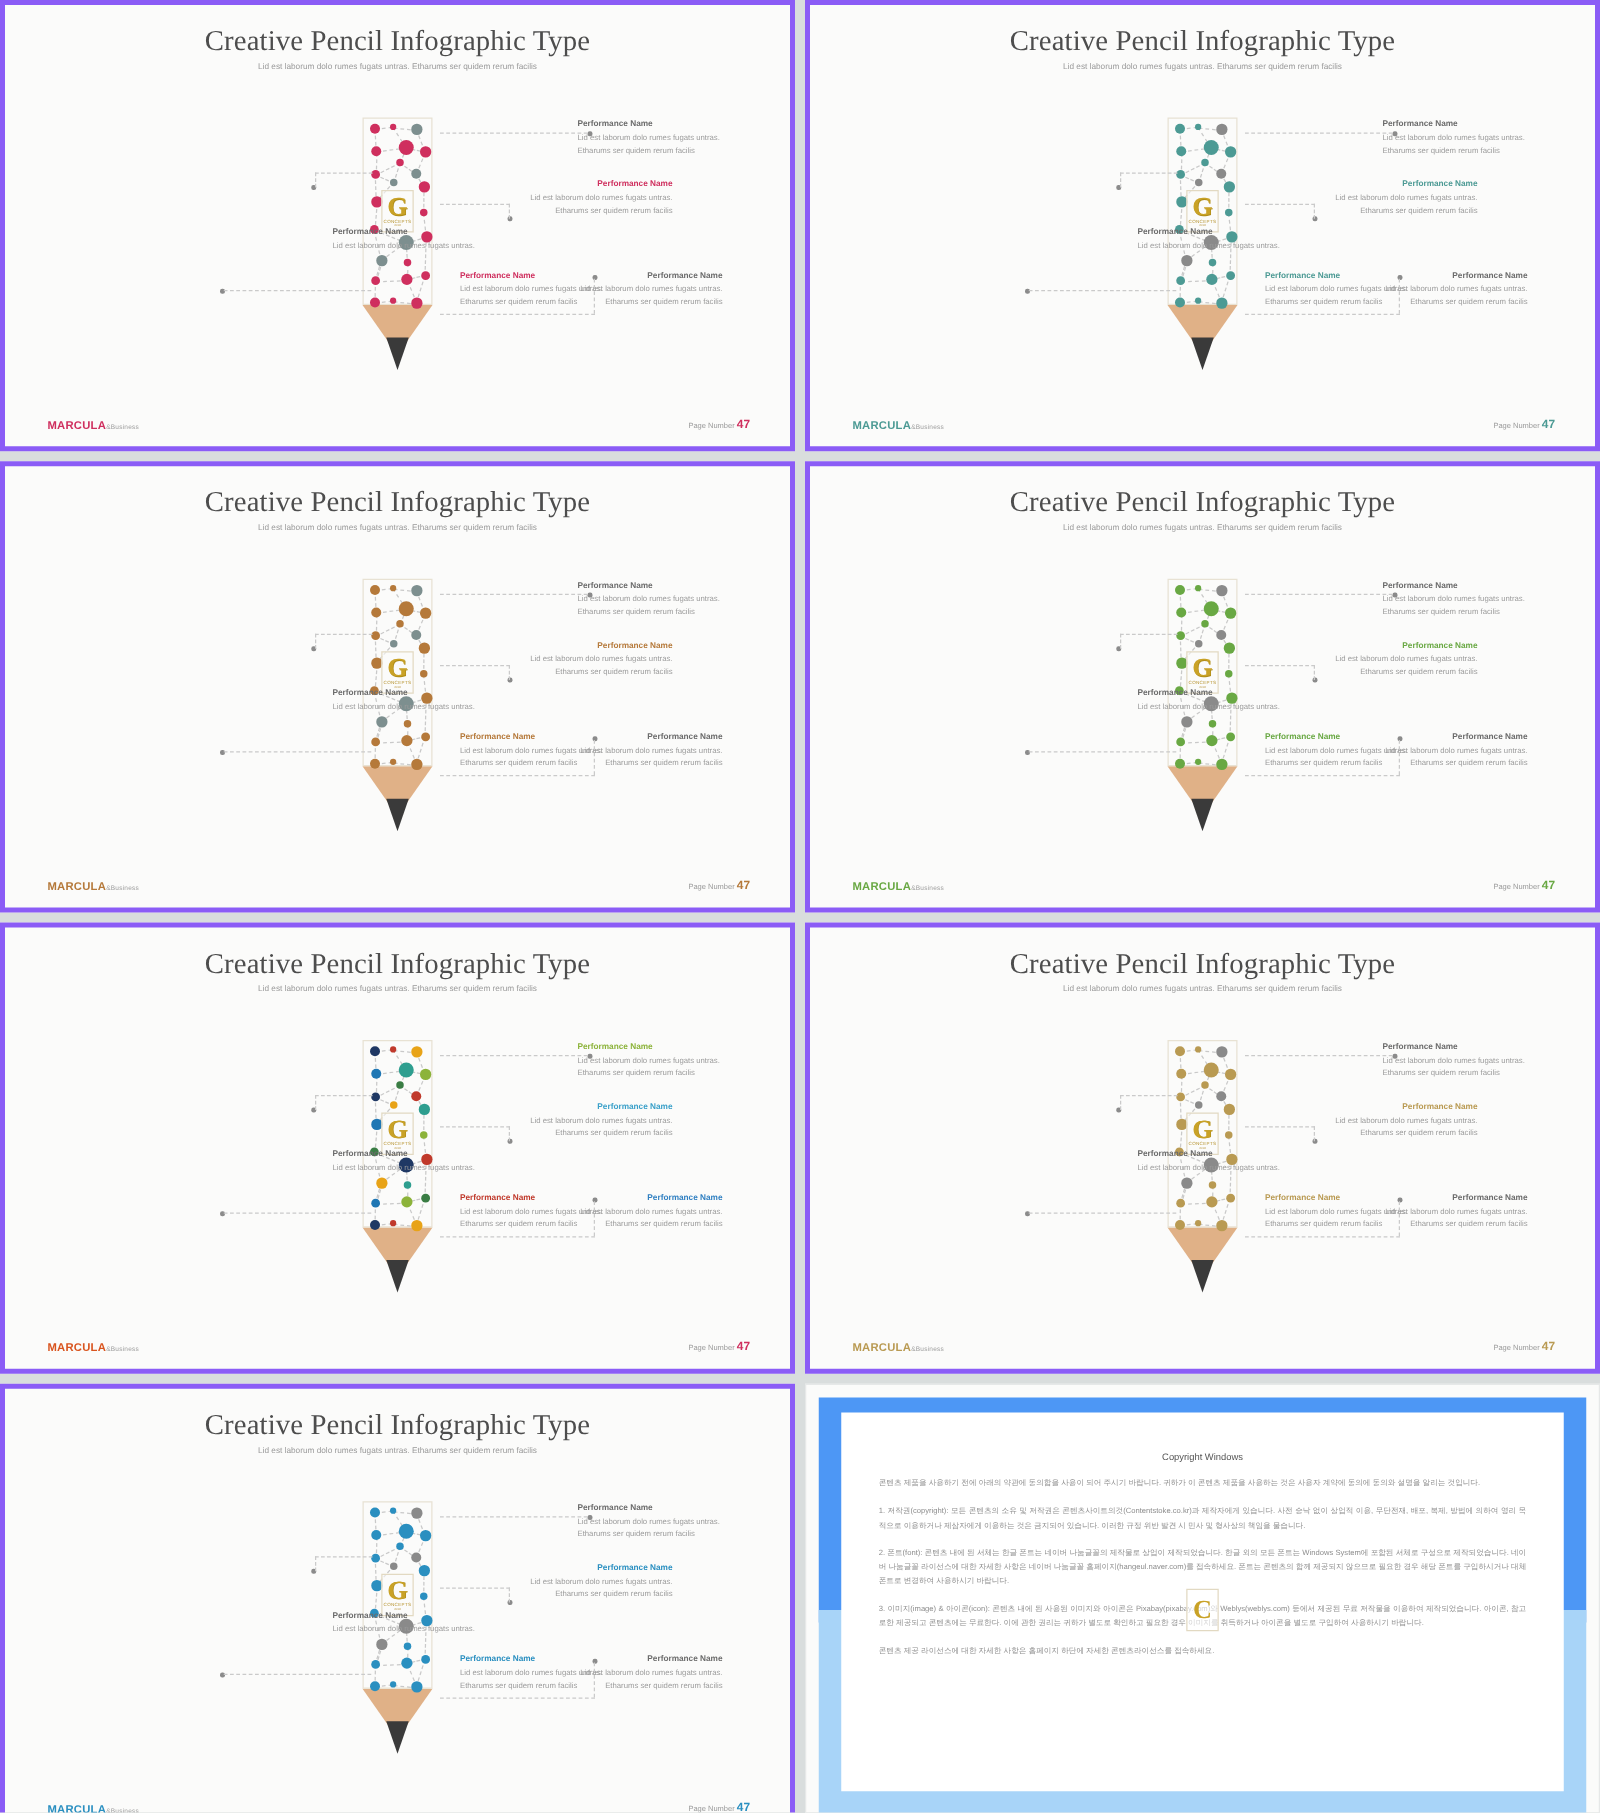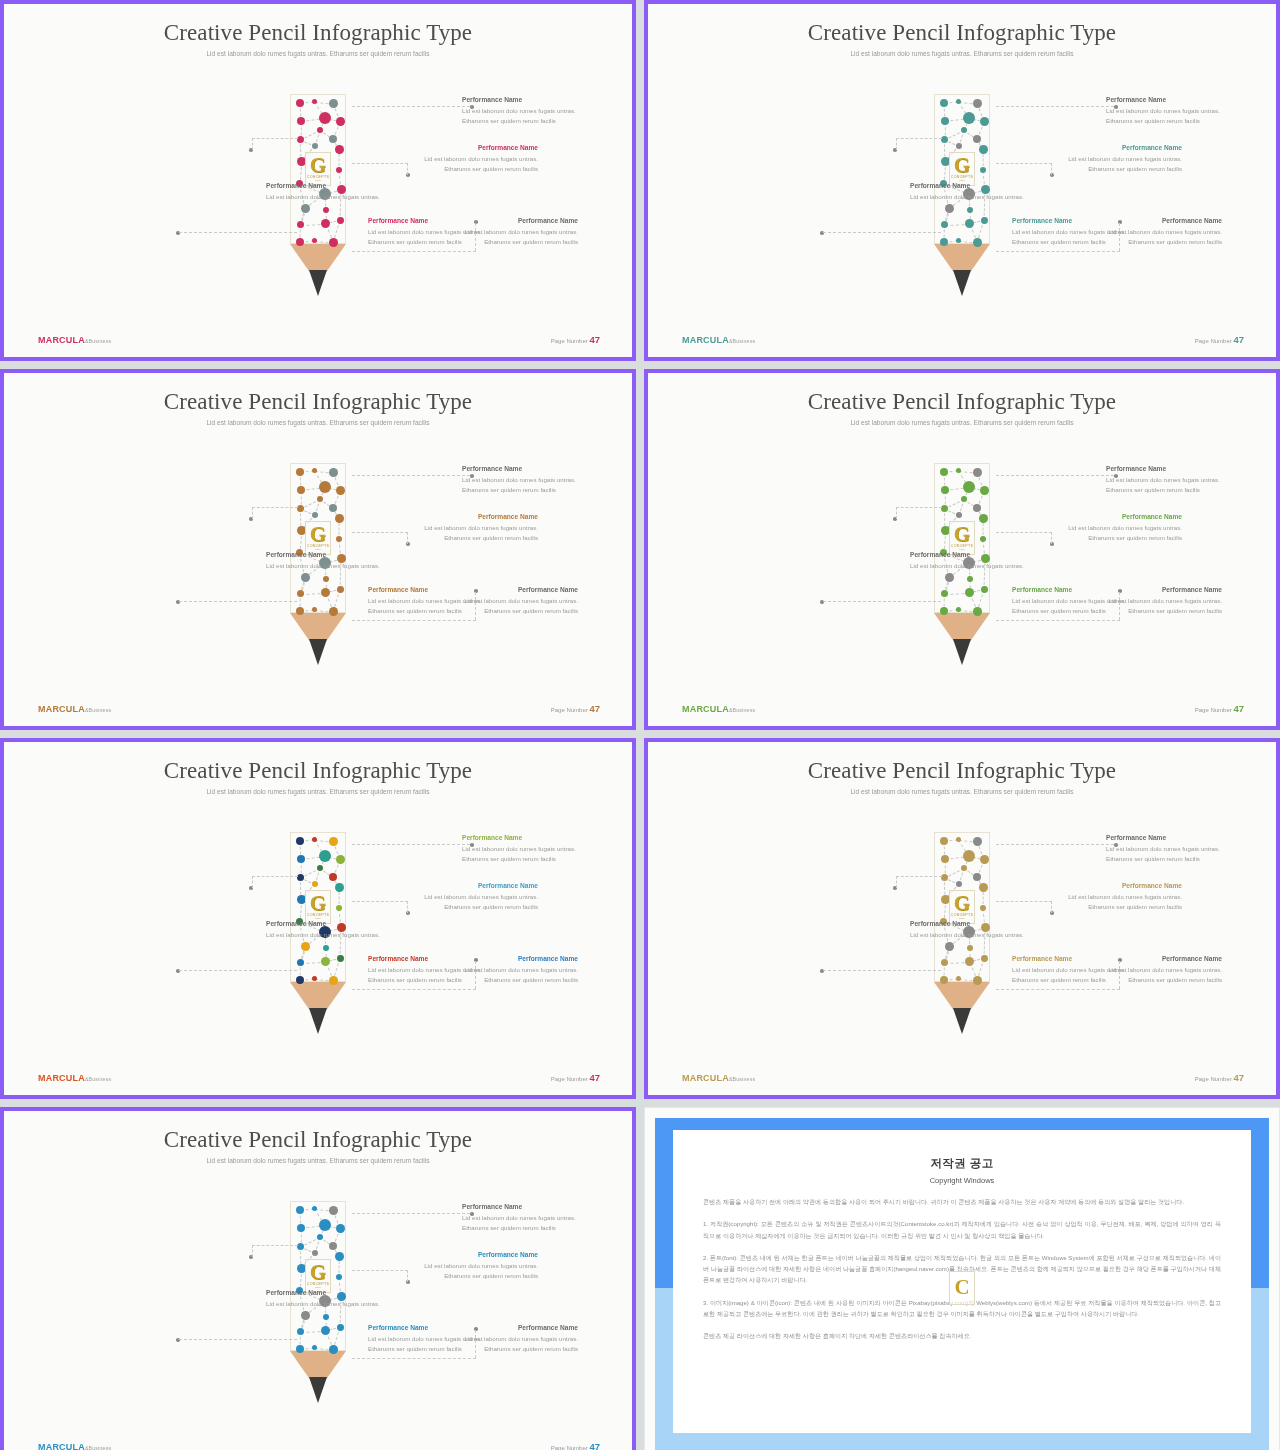--- a/index.html
+++ b/index.html
@@ -905,21 +905,20 @@
       <div class="marker" style="left:470px;top:216px;"></div>
       <div class="conn h" style="left:348px;top:247px;width:124px;"></div>
       <div class="conn v" style="left:471px;top:219px;height:28px;"></div>
       <div class="brand" style="color:#2a8fc0;">MARCULA<span class="sm">&amp;Business</span></div>
       <div class="pagenum">Page Number <b style="color:#2a8fc0;">47</b></div>
     </div>
     <div class="cslide">
       <div class="cborder-top" style="background:#4d97f5;"></div>
       <div class="cborder-bot" style="background:#a8d4f8;"></div>
       <div class="cpaper">
-        <div class="c-h1">저작권 공고</div>
         <div class="c-h2">Copyright Windows</div>
         <div class="c-p">콘텐츠 제품을 사용하기 전에 아래의 약관에 동의함을 사용이 되어 주시기 바랍니다. 귀하가 이 콘텐츠 제품을 사용하는 것은 사용자 계약에 동의에 동의와 설명을 알리는 것입니다.</div>
         <div class="c-p">1. 저작권(copyright): 모든 콘텐츠의 소유 및 저작권은 콘텐츠사이트의것(Contentstoke.co.kr)과 제작자에게 있습니다. 사전 승낙 없이 상업적 이용, 무단전재, 배포, 복제, 방법에 의하여 영리 목적으로 이용하거나 제삼자에게 이용하는 것은 금지되어 있습니다. 이러한 규정 위반 발견 시 민사 및 형사상의 책임을 물습니다.</div>
         <div class="c-p">2. 폰트(font): 콘텐츠 내에 된 서체는 한글 폰트는 네이버 나눔글꼴의 제작물로 상업이 제작되었습니다. 한글 외의 모든 폰트는 Windows System에 포함된 서체로 구성으로 제작되었습니다. 네이버 나눔글꼴 라이선스에 대한 자세한 사항은 네이버 나눔글꼴 홈페이지(hangeul.naver.com)를 접속하세요. 폰트는 콘텐츠의 함께 제공되지 않으므로 필요한 경우 해당 폰트를 구입하시거나 대체폰트로 변경하여 사용하시기 바랍니다.</div>
         <div class="c-p">3. 이미지(image) &amp; 아이콘(icon): 콘텐츠 내에 된 사용된 이미지와 아이콘은 Pixabay(pixabay.com)와 Weblys(weblys.com) 등에서 제공된 무료 저작물을 이용하여 제작되었습니다. 아이콘, 참고로한 제공되고 콘텐츠에는 무료한다. 이에 관한 권리는 귀하가 별도로 확인하고 필요한 경우 이미지를 취득하거나 아이콘을 별도로 구입하여 사용하시기 바랍니다.</div>
         <div class="c-p">콘텐츠 제공 라이선스에 대한 자세한 사항은 홈페이지 하단에 자세한 콘텐츠라이선스를 접속하세요.</div>
         <div class="c-logo">C</div>
       </div>
     </div>
   </div>

